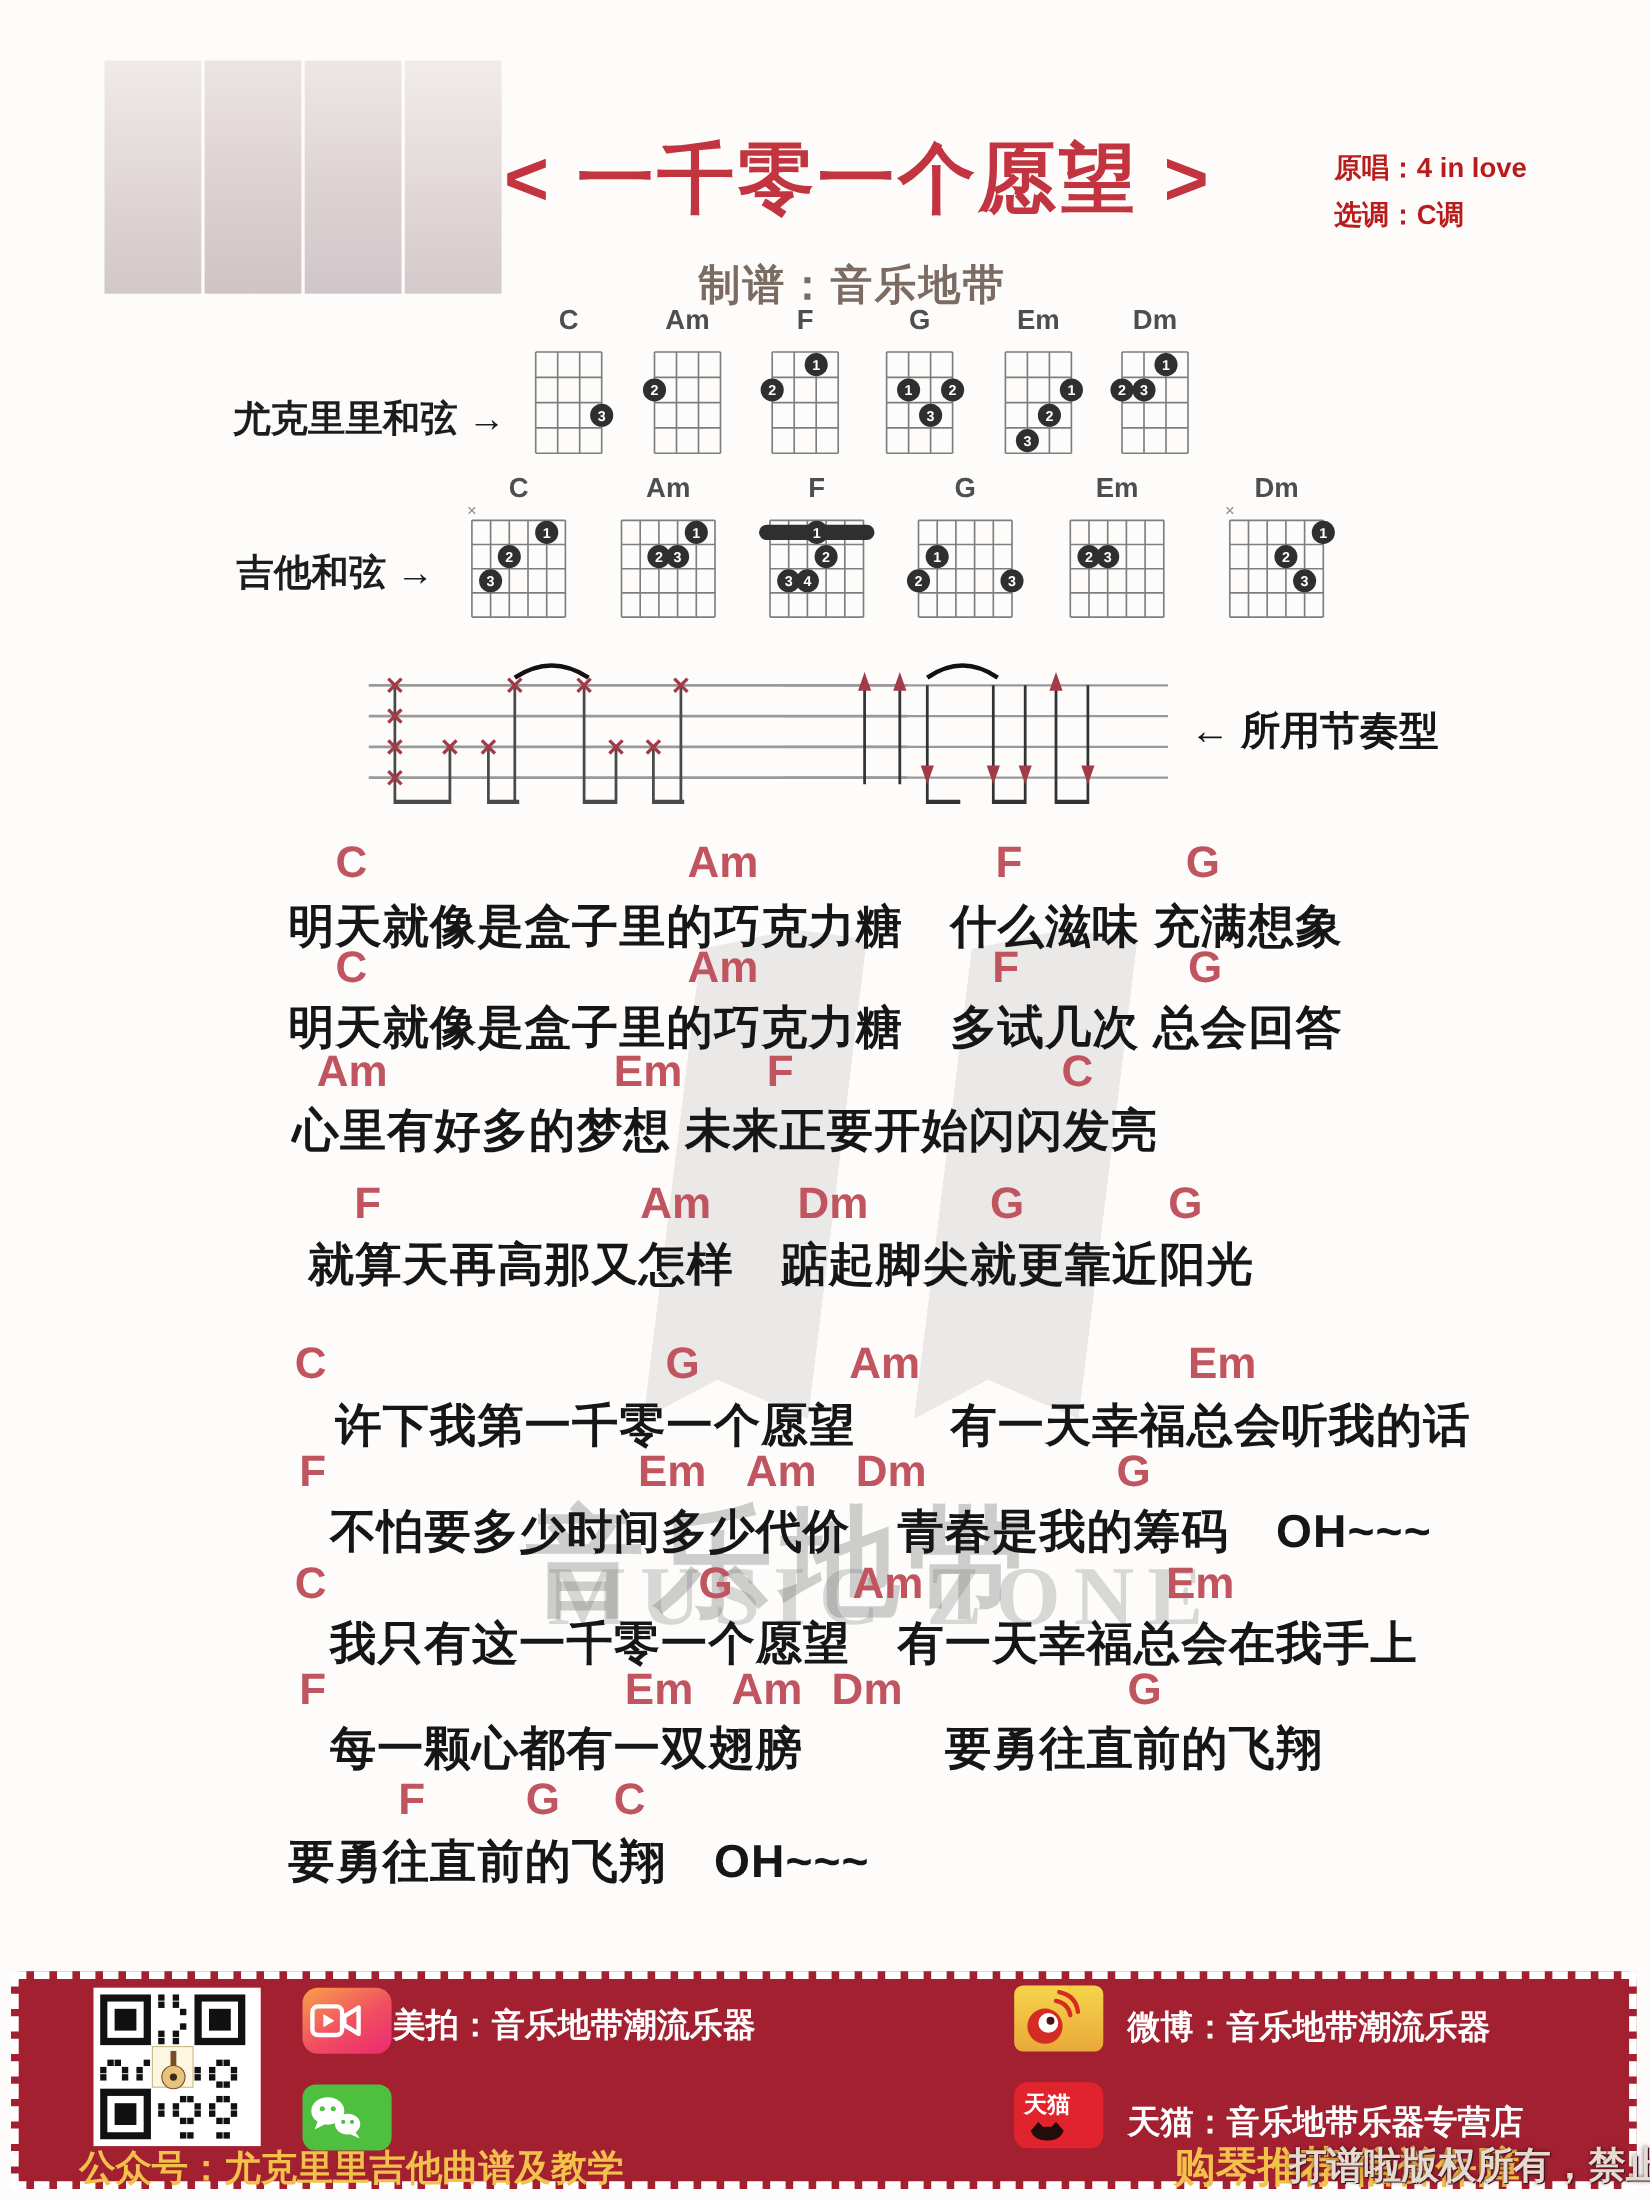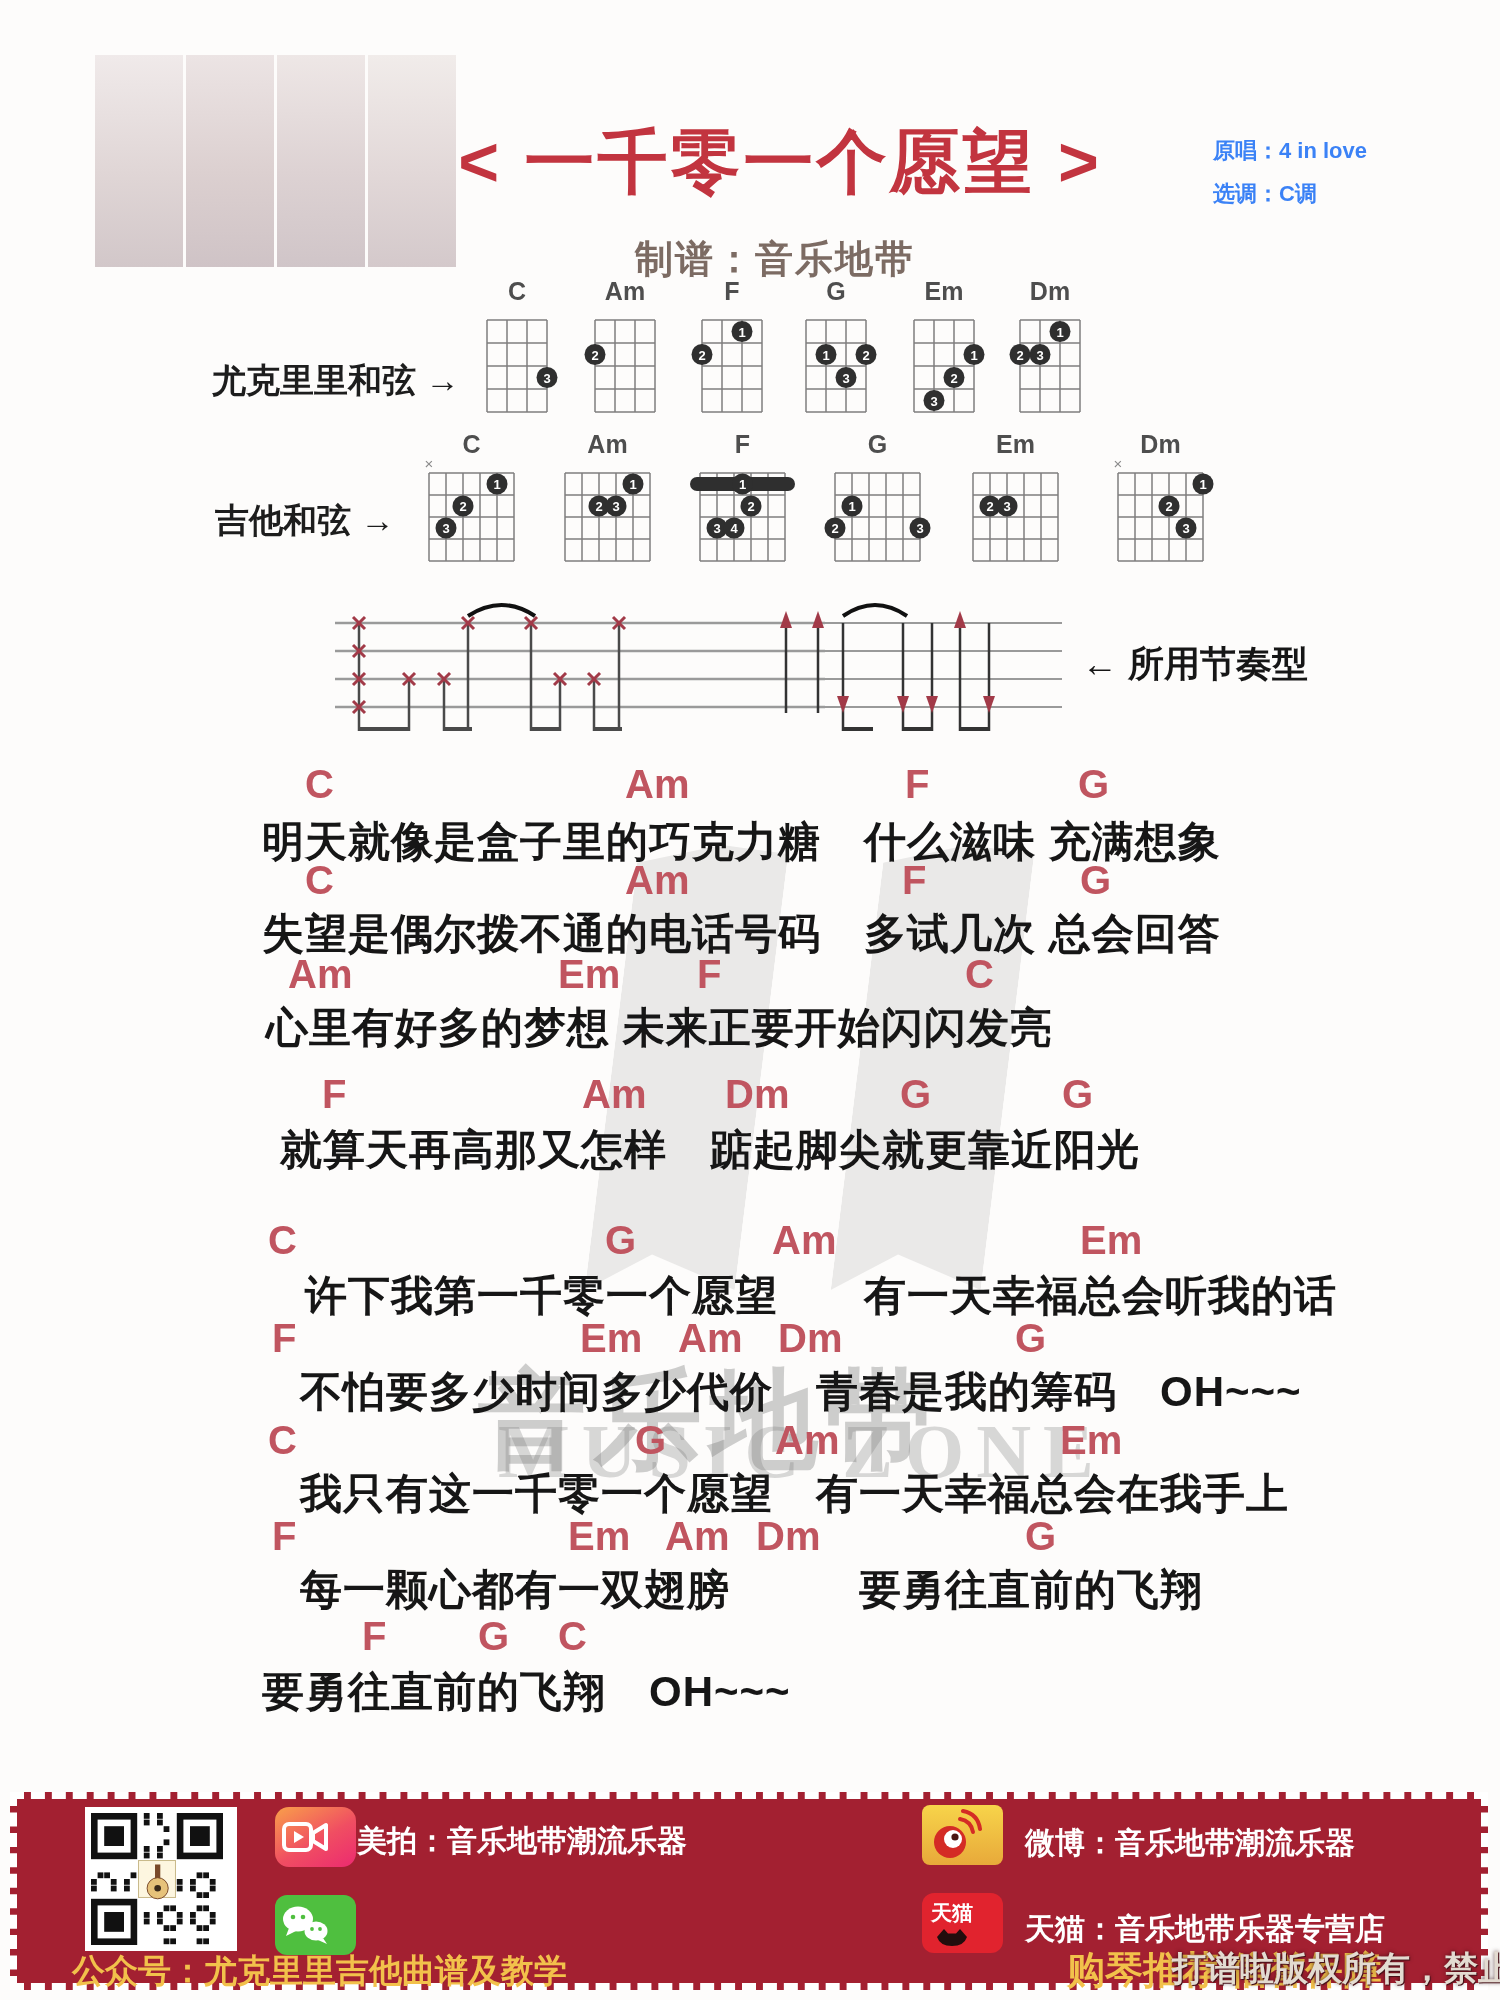--- a/index.html
+++ b/index.html
@@ -12,21 +12,21 @@
   
   .photo-strip{position:absolute;left:95px;top:55px;display:flex;gap:3px;}
   .photo{width:88px;height:212px;}
   .photo.p1{background:linear-gradient(180deg,#f0eaea 0%,#e0d6d6 55%,#d2c7c9 100%);}
   .photo.p2{background:linear-gradient(180deg,#ece4e4 0%,#dcd0d0 55%,#cfc3c6 100%);}
   .photo.p3{background:linear-gradient(180deg,#eee7e6 0%,#ddd2d3 55%,#d0c5c8 100%);}
   .photo.p4{background:linear-gradient(180deg,#f1ecea 0%,#e2d8d8 55%,#d4c9cb 100%);}
 
   .song-title{position:absolute;left:420px;top:116px;width:720px;margin:0;text-align:center;
               font-size:70px;font-weight:800;color:#c2343f;letter-spacing:3px;white-space:nowrap;}
-  .meta{position:absolute;left:1213px;font-size:22px;font-weight:600;color:#3b82f6;white-space:nowrap;}
+  .meta{position:absolute;left:1213px;font-size:25px;font-weight:600;color:#b91c1c;white-space:nowrap;}
   .meta.m1{top:136px;} .meta.m2{top:179px;}
   .credit{position:absolute;left:555px;top:234px;width:440px;text-align:center;
           font-size:38px;font-weight:700;color:#7c6b63;letter-spacing:2px;white-space:nowrap;}
 
   .row-label{position:absolute;font-size:34px;font-weight:600;color:#1d1d1d;white-space:nowrap;}
   .lbl-uke{left:212px;top:358px;}
   .lbl-gtr{left:215px;top:498px;}
   .rhythm-label{position:absolute;left:1082px;top:640px;font-size:36px;font-weight:600;color:#161616;white-space:nowrap;}
 
   .chord-box{position:absolute;top:0;}
@@ -384,21 +384,21 @@
     <div id="lyricsArea">
         <span class="chord-label" style="left: 305px; top: 762px;">C</span>
         <span class="chord-label" style="left: 625px; top: 762px;">Am</span>
         <span class="chord-label" style="left: 905px; top: 762px;">F</span>
         <span class="chord-label" style="left: 1078px; top: 762px;">G</span>
         <div class="lyricline" style="left: 262px; top: 814px; text-align: center;">明天就像是盒子里的巧克力糖　什么滋味 充满想象</div>
         <span class="chord-label" style="left: 305px; top: 858px;">C</span>
         <span class="chord-label" style="left: 625px; top: 858px;">Am</span>
         <span class="chord-label" style="left: 902px; top: 858px;">F</span>
         <span class="chord-label" style="left: 1080px; top: 858px;">G</span>
-        <div class="lyricline" style="left: 262px; top: 906px;">失望是偶尔拨不通的电话号码　多试几次 总会回答</div>
+        <div class="lyricline" style="left: 262px; top: 906px;">明天就像是盒子里的巧克力糖　多试几次 总会回答</div>
         <span class="chord-label" style="left: 288px; top: 952px;">Am</span>
         <span class="chord-label" style="left: 558px; top: 952px;">Em</span>
         <span class="chord-label" style="left: 697px; top: 952px;">F</span>
         <span class="chord-label" style="left: 965px; top: 952px;">C</span>
         <div class="lyricline" style="left: 266px; top: 1000px;">心里有好多的梦想 未来正要开始闪闪发亮</div>
         <span class="chord-label" style="left: 322px; top: 1072px;">F</span>
         <span class="chord-label" style="left: 582px; top: 1072px;">Am</span>
         <span class="chord-label" style="left: 725px; top: 1072px;">Dm</span>
         <span class="chord-label" style="left: 900px; top: 1072px;">G</span>
         <span class="chord-label" style="left: 1062px; top: 1072px;">G</span>

